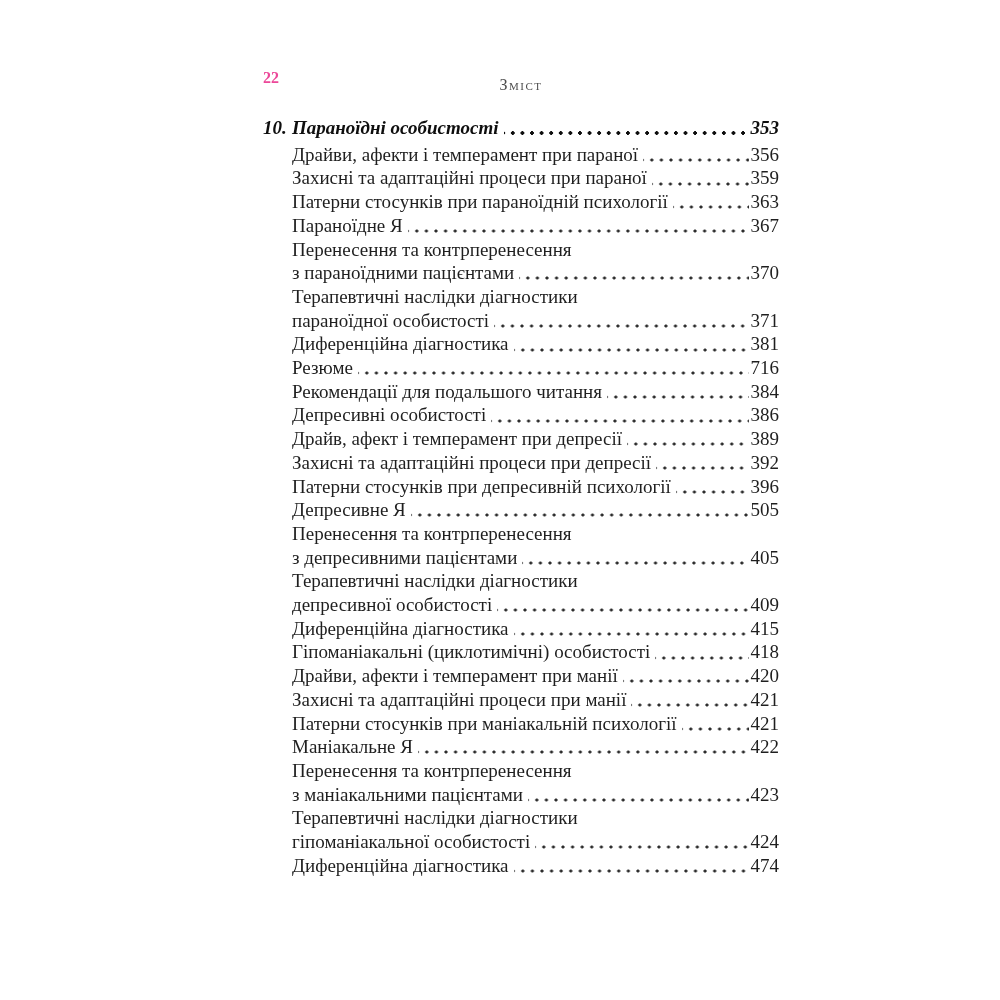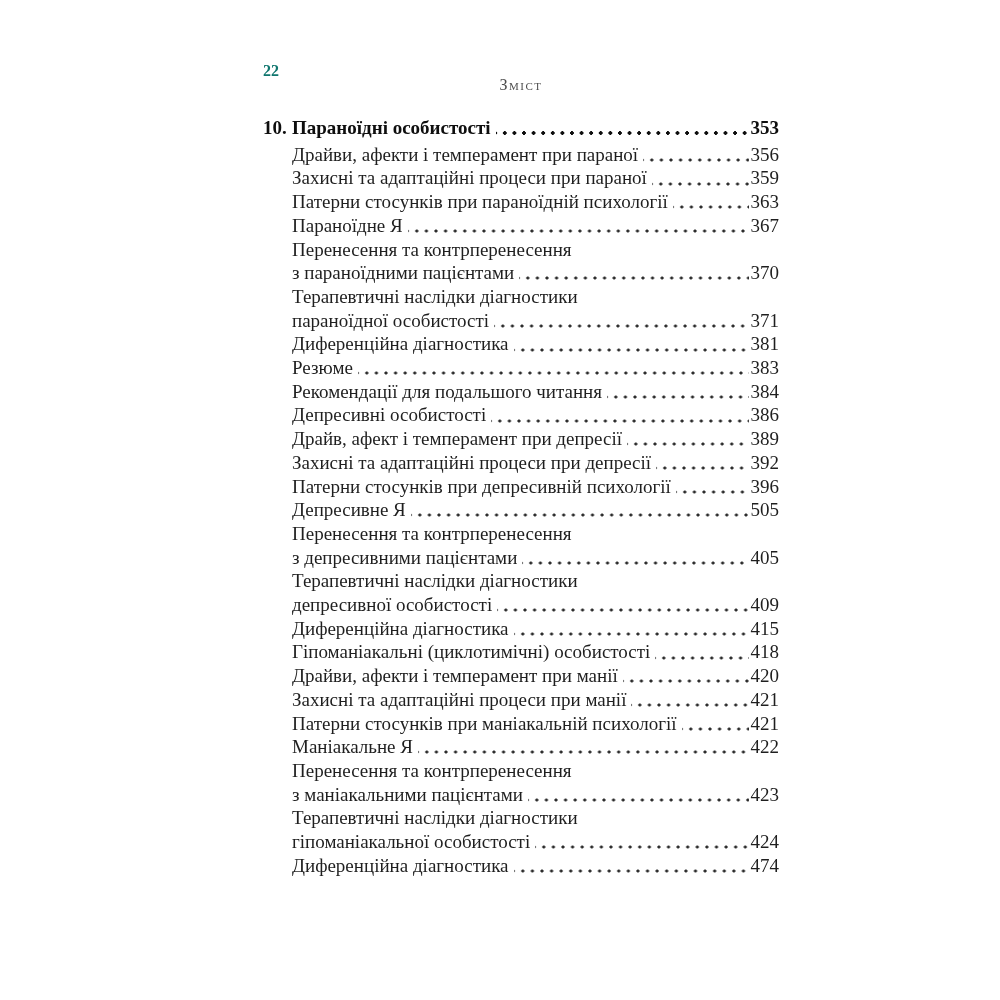--- a/index.html
+++ b/index.html
@@ -22,24 +22,24 @@
     top: 62px;
     width: 516px;
   }
   .running-head {
     position: relative;
     height: 18px;
   }
   .folio {
     position: absolute;
     left: 0;
-    top: 0;
+    top: 7px;
     font-size: 16px;
     font-weight: bold;
-    color: #0f766e;
+    color: #ec4899;
   }
   .head-title {
     position: absolute;
     left: 0;
     right: 0;
     top: 14px;
     text-align: center;
     font-size: 16px;
     font-variant: small-caps;
     letter-spacing: 1.5px;
@@ -56,20 +56,21 @@
     white-space: nowrap;
   }
   .row.chapter {
     font-weight: bold;
     color: #0e0e0e;
     margin-top: 8px;
     margin-bottom: 3px;
   }
   .row.chapter:first-child {
     margin-top: 11px;
+    font-style: italic;
   }
   .num {
     flex: none;
     width: 29px;
   }
   .label {
     flex: none;
   }
   .leader {
     flex: 1 1 auto;
@@ -151,21 +152,21 @@
         <div class="row">
           <span class="num"></span>
           <span class="label">Диференційна діагностика</span>
           <span class="leader"></span>
           <span class="pg">381</span>
         </div>
         <div class="row">
           <span class="num"></span>
           <span class="label">Резюме</span>
           <span class="leader"></span>
-          <span class="pg">383</span>
+          <span class="pg">716</span>
         </div>
         <div class="row">
           <span class="num"></span>
           <span class="label">Рекомендації для подальшого читання</span>
           <span class="leader"></span>
           <span class="pg">384</span>
         </div>
         <div class="row">
           <span class="num"></span>
           <span class="label">Депресивні особистості</span>

